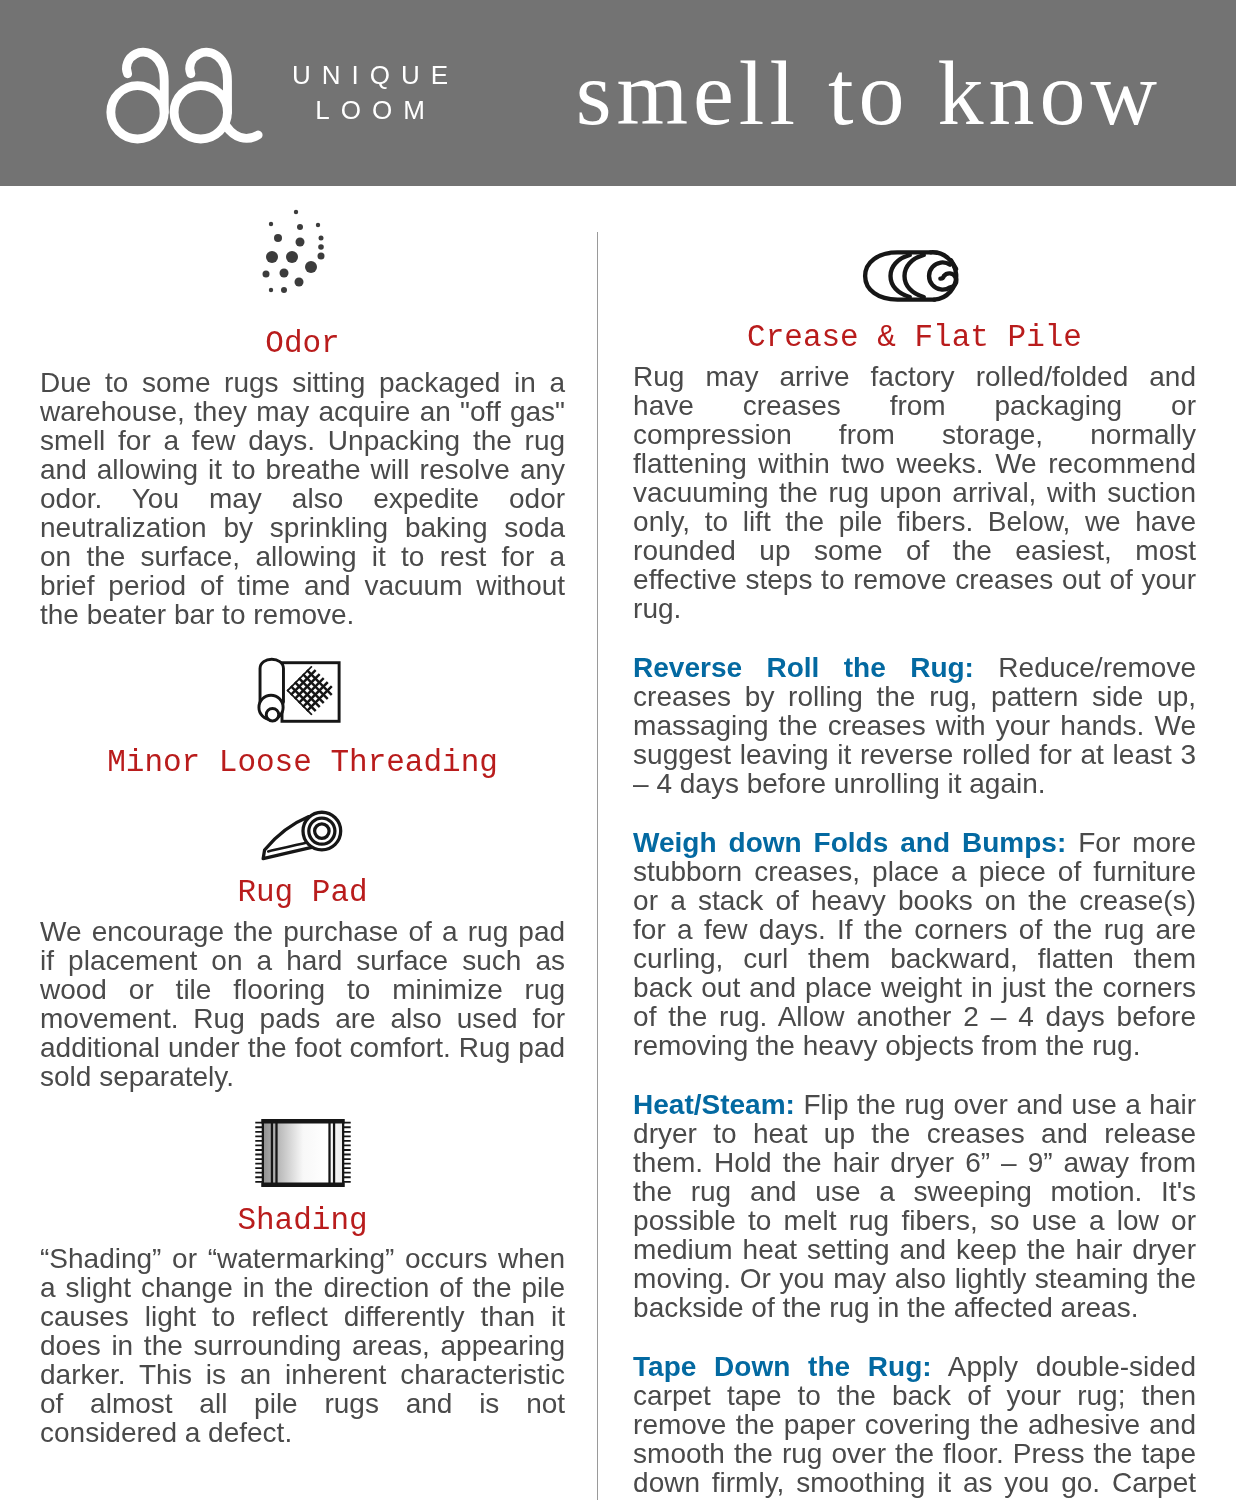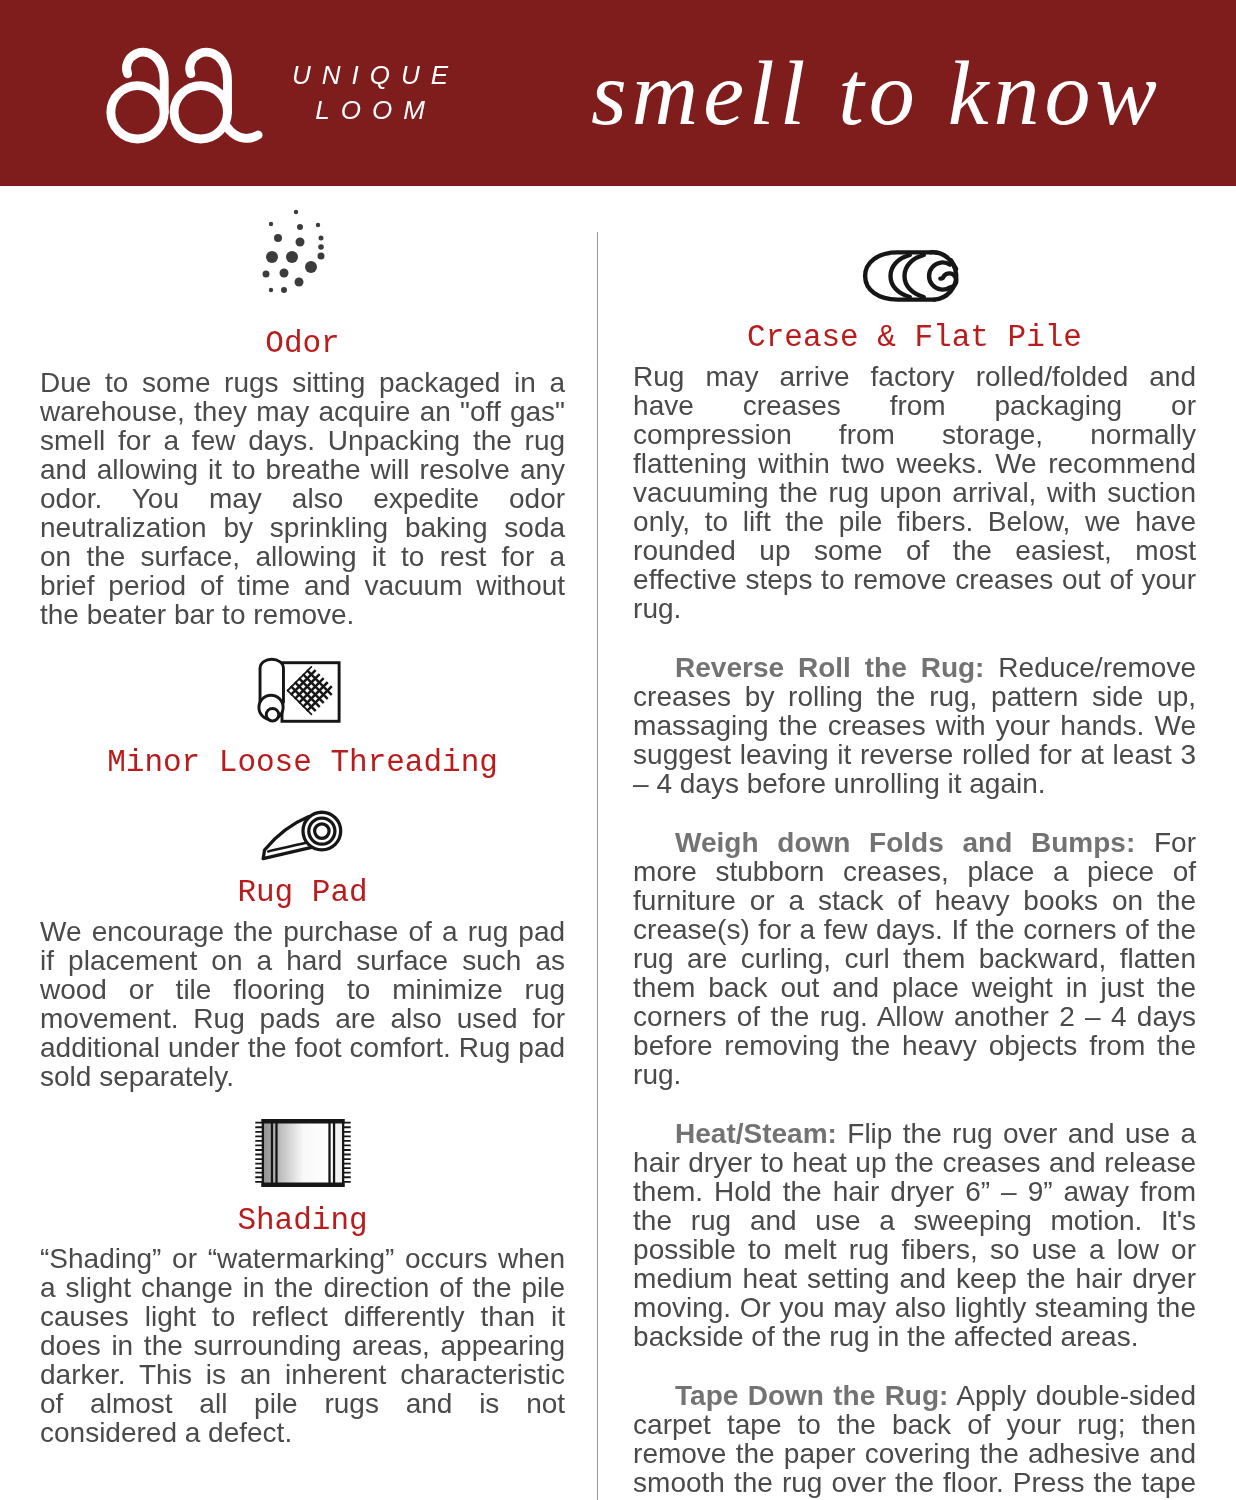--- a/index.html
+++ b/index.html
@@ -4,23 +4,22 @@
 <title>things to know</title>
 <style>
   * { margin:0; padding:0; box-sizing:border-box; }
   body { background:#ffffff; }
   .page {
     position:relative; width:1236px; height:1500px; background:#ffffff;
     font-family:"Liberation Sans","DejaVu Sans",sans-serif; overflow:hidden;
   }
   
   .header {
-    height:186px; background:#7f1d1d; display:flex; align-items:center;
+    height:186px; background:#737373; display:flex; align-items:center;
     padding:0 74px 0 98px;
-    font-style:italic;
   }
   .brand { display:flex; align-items:center; gap:26px; }
   .logo-svg { width:168px; height:104px; display:block; }
   .brand-text {
     color:#ffffff; font-size:26px; letter-spacing:11px; line-height:1.35;
     text-align:center; font-weight:400;
   }
   .brand-text div { white-space:nowrap; }
   .page-title {
     margin-left:auto; color:#ffffff; font-family:"Liberation Serif","DejaVu Serif",serif;
@@ -38,21 +37,21 @@
   .icon-wrap { display:flex; justify-content:center; align-items:flex-end; }
   .section-heading {
     font-family:Liberation Mono, monospace; font-weight:400;
     color:#b91c1c; font-size:31px; line-height:1.18; margin-top:12px;
   }
   .body-text {
     margin-top:5px; font-size:28px; line-height:29px; color:#4a4a4a;
     text-align:justify; text-justify:inter-word;
   }
   .tip { margin-top:30px; }
-  .tip strong { color:#737373; font-weight:700;margin-left:42px; }
+  .tip strong { color:#0369a1; font-weight:700; }
   
   .sec-odor      .icon-wrap { margin-top:16px;  height:112px; }
   .sec-threading .icon-wrap { margin-top:22px;  height:82px;  }
   .sec-rugpad    .icon-wrap { margin-top:24px;  height:58px;  }
   .sec-shading   .icon-wrap { margin-top:24px;  height:76px;  }
   
   .sec-crease .icon-wrap { margin-top:60px; height:58px; }
   .sec-crease .section-heading { margin-top:16px; }
   svg.glyph { display:block; }
 </style>

